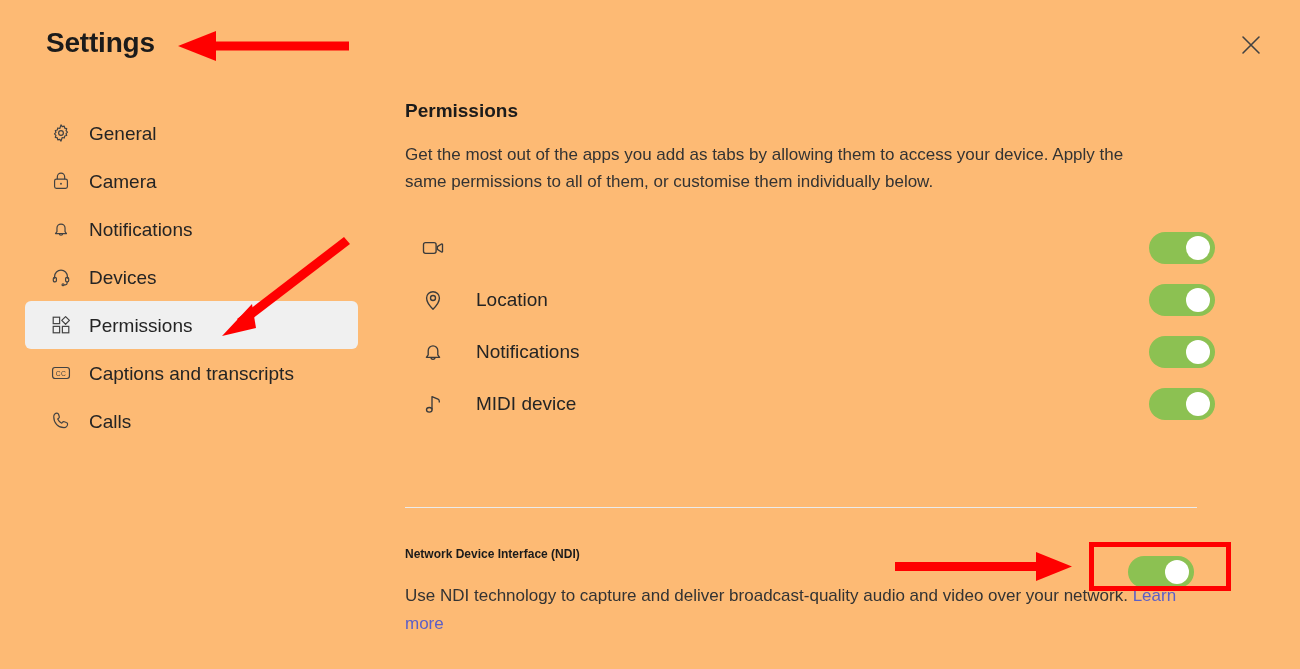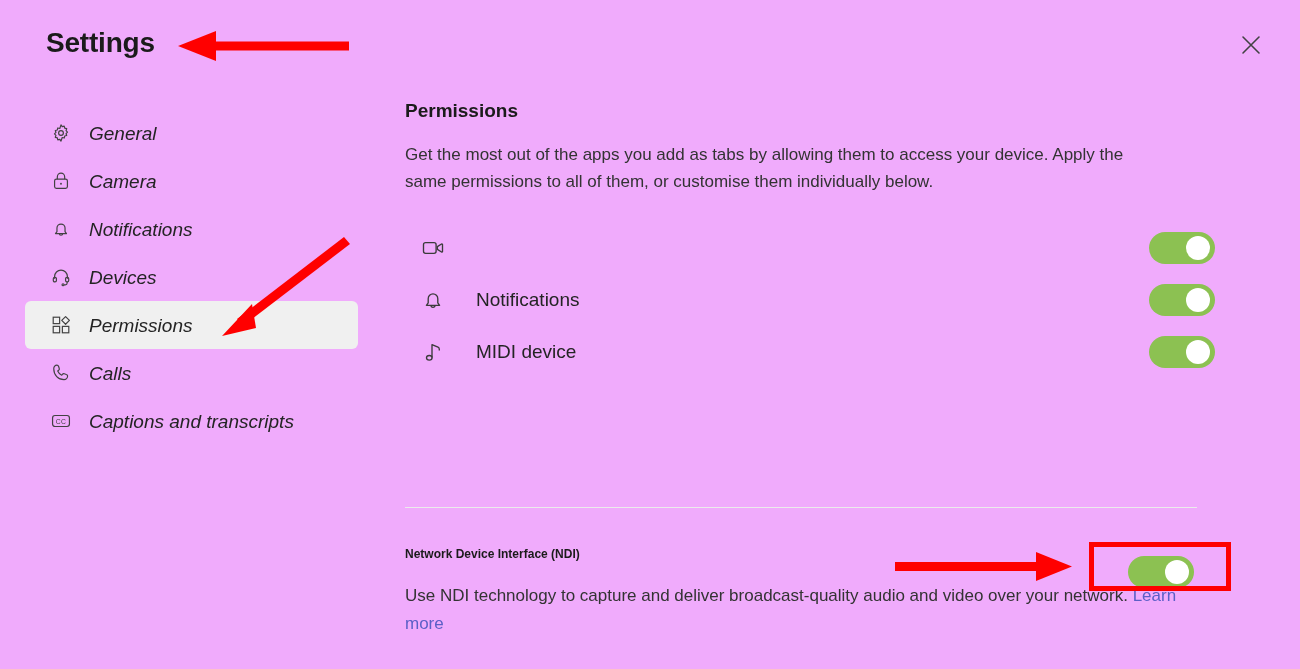--- a/index.html
+++ b/index.html
@@ -14,21 +14,21 @@
     overflow: hidden;
     font-family: "Liberation Sans", sans-serif;
     color: #242424;
     -webkit-font-smoothing: antialiased;
   }
 
   
   #settings-dialog {
     position: absolute;
     inset: 0;
-    background: #f0abfc;
+    background: #fdba74;
   }
 
   
   #page-title {
     position: absolute;
     left: 46px;
     top: 27px;
     font-size: 28px;
     font-weight: 700;
     letter-spacing: -0.2px;
@@ -82,21 +82,20 @@
     align-items: center;
     justify-content: center;
     color: #424242;
   }
   .sidebar-item .s-label {
     margin-left: 16px;
     font-size: 19px;
     color: #242424;
     white-space: nowrap;
     line-height: 1;
-    font-style: italic;
   }
 
   
   #main-pane {
     position: absolute;
     left: 405px;
     top: 0;
     width: 860px;
   }
   #permissions-heading {
@@ -304,34 +303,34 @@
           <rect x="13.5" y="13.5" width="7" height="7" stroke="#424242" stroke-width="1.3"></rect>
           <path d="M17 2.8l4.2 4.2L17 11.2 12.8 7 17 2.8z" stroke="#424242" stroke-width="1.3" stroke-linejoin="round"></path>
         </svg>
       </span>
       <span class="s-label">Permissions</span>
     </div>
 
     <div class="sidebar-item">
       <span class="s-icon">
         <svg width="22" height="22" viewBox="0 0 24 24" fill="none" xmlns="http://www.w3.org/2000/svg">
-          <path d="M7.6 3.4c1 0 1.5.6 1.8 1.5l.7 2.2c.3.9 0 1.5-.7 2l-1 .7c.9 2.1 2.3 3.6 4.4 4.6l.8-1c.5-.7 1.1-.9 2-.6l2.2.8c.9.3 1.4.8 1.4 1.8 0 2.1-1.8 3.9-3.9 3.9C9 19.3 4.1 14.4 4.1 7.3c0-2.1 1.5-3.9 3.5-3.9z" stroke="#424242" stroke-width="1.3" stroke-linejoin="round"></path>
-        </svg>
-      </span>
-      <span class="s-label">Calls</span>
-    </div>
-
-    <div class="sidebar-item">
-      <span class="s-icon">
-        <svg width="22" height="22" viewBox="0 0 24 24" fill="none" xmlns="http://www.w3.org/2000/svg">
           <rect x="2.8" y="6" width="18.4" height="12" rx="2.6" stroke="#424242" stroke-width="1.3"></rect>
           <text x="12" y="15.4" font-family="Liberation Sans, sans-serif" font-size="7.4" fill="#424242" text-anchor="middle" letter-spacing="0.4">CC</text>
         </svg>
       </span>
       <span class="s-label">Captions and transcripts</span>
+    </div>
+
+    <div class="sidebar-item">
+      <span class="s-icon">
+        <svg width="22" height="22" viewBox="0 0 24 24" fill="none" xmlns="http://www.w3.org/2000/svg">
+          <path d="M7.6 3.4c1 0 1.5.6 1.8 1.5l.7 2.2c.3.9 0 1.5-.7 2l-1 .7c.9 2.1 2.3 3.6 4.4 4.6l.8-1c.5-.7 1.1-.9 2-.6l2.2.8c.9.3 1.4.8 1.4 1.8 0 2.1-1.8 3.9-3.9 3.9C9 19.3 4.1 14.4 4.1 7.3c0-2.1 1.5-3.9 3.5-3.9z" stroke="#424242" stroke-width="1.3" stroke-linejoin="round"></path>
+        </svg>
+      </span>
+      <span class="s-label">Calls</span>
     </div>
   </nav>
 
   <section id="main-pane">
     <h2 id="permissions-heading">Permissions</h2>
     <p id="permissions-description">Get the most out of the apps you add as tabs by allowing them to access your device. Apply the same permissions to all of them, or customise them individually below.</p>
 
     <div id="permission-list">
 
       <div class="permission-row">
@@ -339,20 +338,32 @@
           <svg width="24" height="24" viewBox="0 0 24 24" fill="none" xmlns="http://www.w3.org/2000/svg">
             <rect x="2.5" y="6.6" width="12.6" height="10.8" rx="2.1" stroke="#3b3b3b" stroke-width="1.35"></rect>
             <path d="M16.4 10.6l4.1-2.6c.5-.3 1 .1 1 .6v6.8c0 .6-.5.9-1 .6l-4.1-2.6v-2.8z" stroke="#3b3b3b" stroke-width="1.35" stroke-linejoin="round"></path>
           </svg>
         </span>
         <button class="toggle p-toggle">
             <span class="knob"></span>
           </button>
       </div>
 
+      <div class="permission-row">
+        <span class="p-icon">
+          <svg width="24" height="24" viewBox="0 0 24 24" fill="none" xmlns="http://www.w3.org/2000/svg">
+            <path d="M12 21.2s6.4-6.1 6.4-11.1A6.4 6.4 0 1 0 5.6 10.1c0 5 6.4 11.1 6.4 11.1z" stroke="#3b3b3b" stroke-width="1.35" stroke-linejoin="round"></path>
+            <circle cx="12" cy="10" r="2.5" stroke="#3b3b3b" stroke-width="1.35"></circle>
+          </svg>
+        </span>
+        <span class="p-label">Location</span>
+        <button class="toggle p-toggle">
+            <span class="knob"></span>
+          </button>
+      </div>
 
       <div class="permission-row">
         <span class="p-icon">
           <svg width="24" height="24" viewBox="0 0 24 24" fill="none" xmlns="http://www.w3.org/2000/svg">
             <path d="M5.4 17.3h13.2l-1.8-2.5v-4.1a4.8 4.8 0 0 0-9.6 0v4.1l-1.8 2.5z" stroke="#3b3b3b" stroke-width="1.35" stroke-linejoin="round"></path>
             <path d="M10 17.3a2 2 0 0 0 4 0" stroke="#3b3b3b" stroke-width="1.35"></path>
           </svg>
         </span>
         <span class="p-label">Notifications</span>
         <button class="toggle p-toggle">

